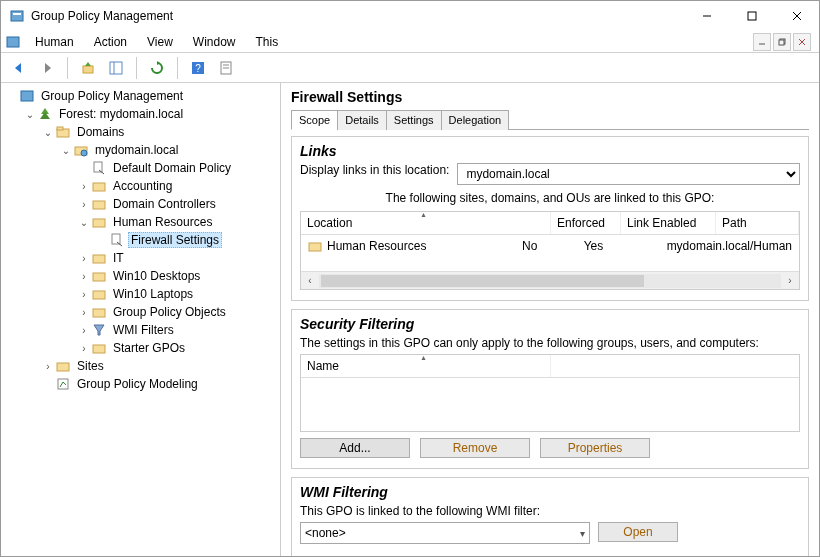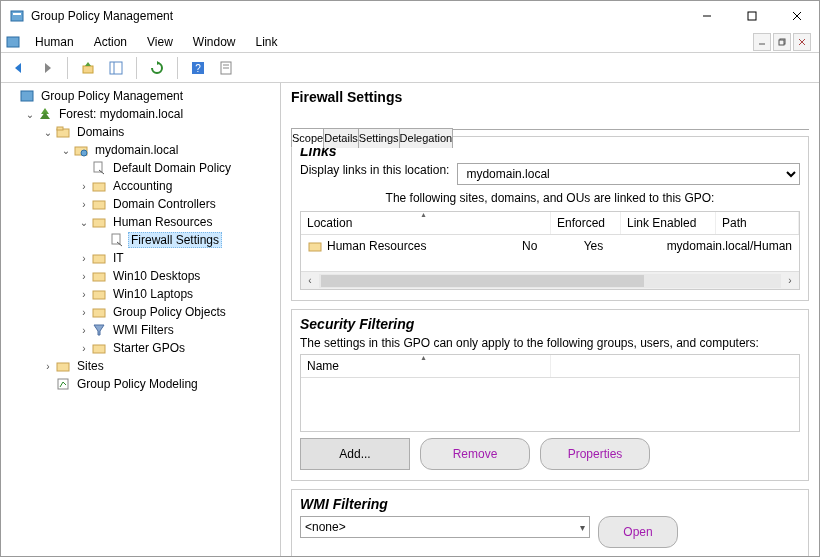--- a/index.html
+++ b/index.html
@@ -70,41 +70,41 @@
   .node .icon { width:16px; height:16px; margin-right:3px; flex-shrink:0;}
   .node .label { padding:1px 3px;}
   .node.selected .label { background:#cce8ff; border:1px dotted #7ab7e8; padding:0 2px;}
   
   .content-pane { flex:1; display:flex; flex-direction:column; overflow:hidden; background:#fff;}
   .content-header {
     padding:4px 10px 0 10px;
   }
   .content-title { font-weight:bold; font-size:14px; padding:2px 0 4px 0;}
   .tabs { display:flex; border-bottom:1px solid #aaa; }
-  .tab { padding:3px 0; border:1px solid #aaa; border-bottom:none; background:#f0f0f0; margin-right:-1px; position:relative; top:19px; cursor:default; font-size:11px;}
+  .tab { padding:3px 7px; border:1px solid #aaa; border-bottom:none; background:#f0f0f0; margin-right:-1px; position:relative; top:1px; cursor:default; font-size:11px;}
   .tab.active { background:#fff; border-bottom:1px solid #fff;}
   .tab-body { flex:1; overflow:auto; padding:6px 10px 10px 10px;}
   .section { border:1px solid #ccc; margin-bottom:8px; padding:6px 8px 10px 8px;}
   .section-title { font-weight:bold; font-size:14px; margin-bottom:4px;font-style:italic;}
   .row { display:flex; align-items:flex-start; gap:8px; margin:4px 0;}
   select, .dropdown {
     font: inherit; height:22px; border:1px solid #a7a7a7; background:#fff; padding:0 4px;
   }
   .dropdown { display:flex; align-items:center; justify-content:space-between;}
   .table { border:1px solid #ccc; }
   .thead { display:flex; background:#fff; border-bottom:1px solid #ddd;}
   .th { padding:4px 6px; border-right:1px solid #eee; font-weight:normal; position:relative;}
   .tr { display:flex; }
   .td { padding:3px 6px; border-right:1px solid transparent; display:flex; align-items:center; gap:4px;}
   .hscroll { height:18px; background:#f0f0f0; border-top:1px solid #ddd; display:flex; align-items:center;}
   .hscroll .arrow { width:18px; text-align:center; color:#555; font-size:10px;}
   .hscroll .track { flex:1; height:14px; background:#e8e8e8; position:relative;}
   .hscroll .thumb { position:absolute; left:2px; top:1px; height:12px; width:70%; background:#cfcfcf;}
-  .btn { height:32px; min-width:110px; background:#e1e1e1; border:1px solid #adadad; padding:0 12px; font:inherit; cursor:default;}
-  .btn:disabled, .btn.disabled { color:#a21caf; background:#e9e9e9;border-radius:12px;}
+  .btn { height:20px; min-width:110px; background:#e1e1e1; border:1px solid #adadad; padding:0 12px; font:inherit; cursor:default;}
+  .btn:disabled, .btn.disabled { color:#a16207; background:#e9e9e9;}
   .btn-row { display:flex; gap:10px; margin-top:6px;}
   .listbox { border:1px solid #ccc; height:78px; }
   .listbox .thead { border-bottom:1px solid #ddd;}
   .sort-caret { font-size:8px; color:#666; position:absolute; right:50%; top:-2px;}
   
   svg { display:block; }
 </style>
 </head>
 <body>
 
@@ -138,21 +138,21 @@
 <div class="menubar">
   <span class="app-icon">
     <svg width="16" height="16">
         <rect x="2" y="3" width="12" height="10" fill="#6aa7d6" stroke="#2b6ca3"></rect>
       </svg>
   </span>
   <div class="menu-item">Human</div>
   <div class="menu-item">Action</div>
   <div class="menu-item">View</div>
   <div class="menu-item">Window</div>
-  <div class="menu-item">Link</div>
+  <div class="menu-item">This</div>
   <span class="spacer"></span>
   <div class="mini-controls">
     <div class="mini-btn">
         <svg width="8" height="8">
           <line x1="1" y1="6" x2="7" y2="6" stroke="#555"></line>
         </svg>
       </div>
     <div class="mini-btn">
         <svg width="8" height="8">
           <rect x="2" y="1" width="5" height="5" fill="none" stroke="#555"></rect>
@@ -487,20 +487,21 @@
         </div>
         <div class="btn-row">
           <button class="btn">Add...</button>
           <button class="btn disabled" disabled="">Remove</button>
           <button class="btn disabled" disabled="">Properties</button>
         </div>
       </div>
 
       <div class="section">
         <div class="section-title">WMI Filtering</div>
+        <div style="margin-bottom:4px;">This GPO is linked to the following WMI filter:</div>
         <div class="row">
           <div class="dropdown" style="width:290px">
             <span>&lt;none&gt;</span>
             <span style="font-size:10px;color:#555;">▾</span>
           </div>
           <button class="btn disabled" disabled="" style="min-width:80px">Open</button>
         </div>
       </div>
     </div>
   </div>

